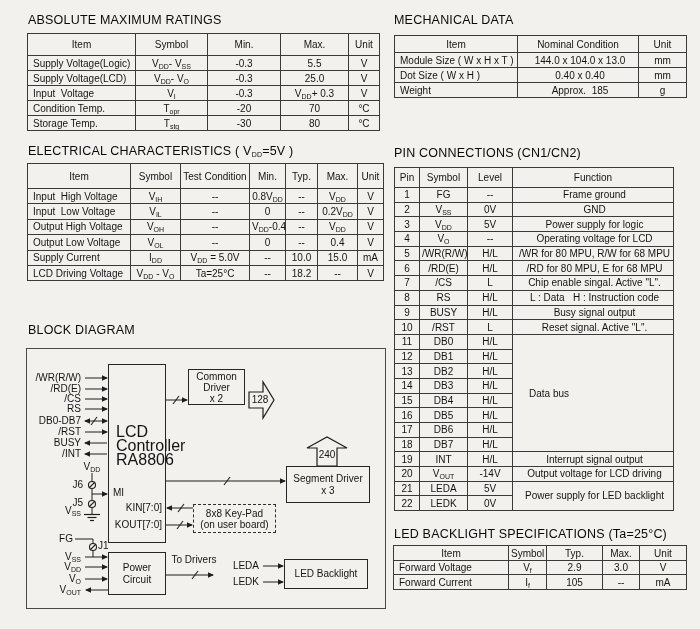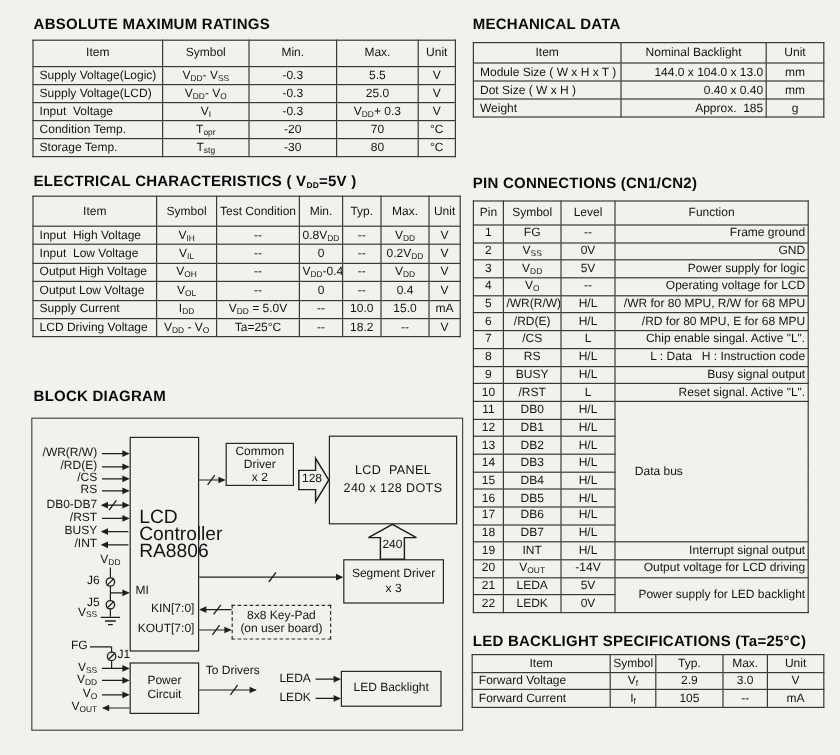--- a/index.html
+++ b/index.html
@@ -1,48 +1,48 @@
 <!DOCTYPE html>
 <html><head>
 <meta charset="utf-8">
 <style>
   html,body{margin:0;padding:0}
   body{
     width:700px;height:629px;position:relative;overflow:hidden;
     background:#f2f1ee;color:#141414;
     font-family:"Liberation Sans",sans-serif;
   }
-  .sec-title{position:absolute;font-size:12.5px;font-weight:bold;color:#0a0a0a;letter-spacing:.2px;white-space:nowrap}
+  .sec-title{position:absolute;font-size:12.5px;font-weight:normal;color:#0a0a0a;letter-spacing:.2px;white-space:nowrap}
   sub{font-size:7px;vertical-align:-1.5px;line-height:0}
   table{position:absolute;border-collapse:collapse;table-layout:fixed;font-size:10px;color:#141414;background:transparent}
   th,td{border:1px solid #3a3a3a;text-align:center;padding:0 2px;white-space:nowrap;overflow:hidden;font-weight:normal}
   
   .t-abs{left:27px;top:33px;width:352px}
   .t-abs thead tr{height:22px}
   .t-abs tbody tr{height:15px}
   .t-abs td:first-child{text-align:left;padding-left:5px}
   
   .t-mech{left:394px;top:35px;width:292px}
   .t-mech thead tr{height:17px}
   .t-mech tbody tr{height:15px}
   .t-mech td:nth-child(1){text-align:left;padding-left:5px}
-  .t-mech td:nth-child(2){text-align:right;padding-left:6px}
+  .t-mech td:nth-child(2){text-align:center;padding-left:6px}
   
   .t-elec{left:27px;top:163px;width:356px}
   .t-elec thead tr{height:25px}
   .t-elec tbody tr{height:15.4px}
   .t-elec th{white-space:normal;line-height:11px}
   .t-elec td:first-child{text-align:left;padding-left:5px}
   
   .t-pins{left:394px;top:167px;width:279px}
   .t-pins thead tr{height:20px}
   .t-pins tbody tr{height:14.7px}
   .t-pins td:nth-child(4){text-align:left;padding-left:5px}
   .t-pins td.databus{text-align:left;padding-left:16px}
-  .t-pins td.fn{text-align:right;padding-left:5px}
+  .t-pins td.fn{text-align:center;padding-left:5px}
   
   .t-led{left:393px;top:545px;width:293px}
   .t-led thead tr{height:15px}
   .t-led tbody tr{height:14.4px}
   .t-led td:first-child{text-align:left;padding-left:5px}
   .t-led td.center{text-align:center;padding-left:0}
   
   #diagram{position:absolute;left:26px;top:348px;width:358px;height:259px;border:1px solid #4a4a4a}
   #diagram svg{position:absolute;left:0;top:0}
   .dbox{position:absolute;border:1px solid #262626;display:flex;flex-direction:column;align-items:center;justify-content:center;font-size:10px;line-height:11.5px;text-align:center;box-sizing:border-box}
@@ -124,21 +124,21 @@
 
 <table class="t-mech">
   <colgroup>
       <col style="width:123px">
       <col style="width:121px">
       <col style="width:48px">
     </colgroup>
 <thead>
       <tr>
         <th>Item</th>
-        <th>Nominal Backlight</th>
+        <th>Nominal Condition</th>
         <th>Unit</th>
       </tr>
     </thead>
     <tbody>
       <tr>
         <td>Module Size ( W x H x T )</td>
         <td>144.0 x 104.0 x 13.0</td>
         <td>mm</td>
       </tr>
       <tr>
@@ -512,24 +512,20 @@
     <span class="kin">KIN[7:0]</span>
     <span class="kout">KOUT[7:0]</span>
   </div>
 
   <div class="dbox" style="left:161px;top:20px;width:57px;height:36px;line-height:11px">
     <div>Common</div>
     <div>Driver</div>
     <div>x 2</div>
   </div>
 
-  <div class="dbox" id="panel-box" style="left:247px;top:14px;width:107px;height:74px">
-    <div>LCD&nbsp; PANEL</div>
-    <div>240 x 128 DOTS</div>
-  </div>
 
   <div class="dbox" style="left:259px;top:117px;width:84px;height:37px">
     <div>Segment Driver</div>
     <div>x 3</div>
   </div>
 
   <div class="dbox dashed" style="left:166px;top:155px;width:83px;height:29px;line-height:11px">
     <div>8x8 Key-Pad</div>
     <div>(on user board)</div>
   </div>

